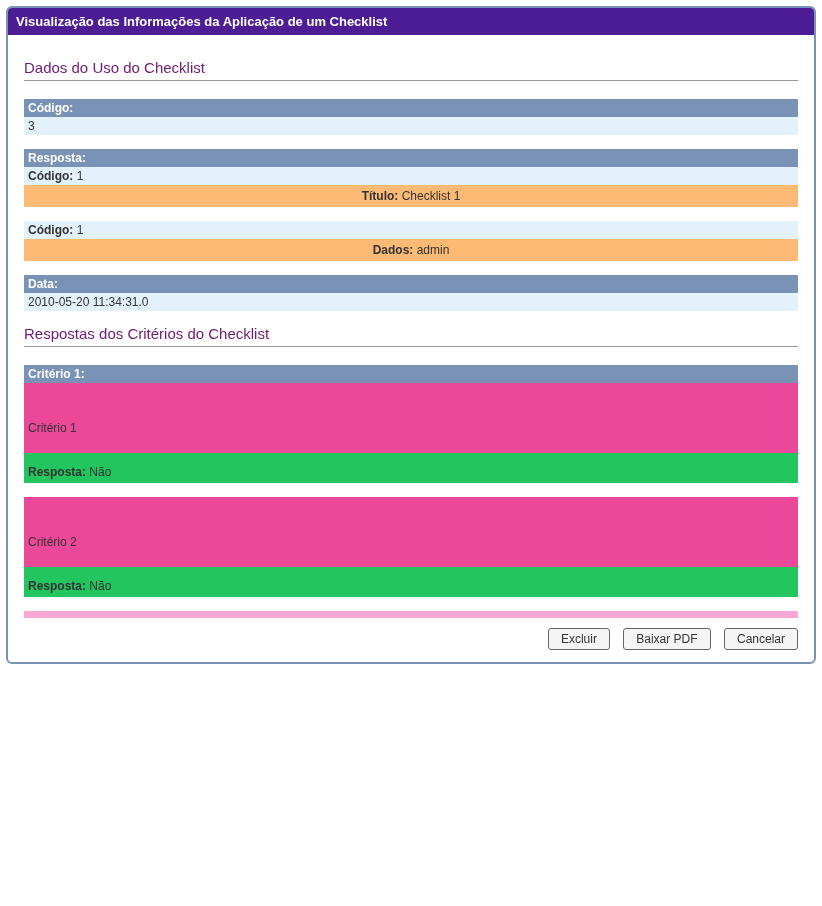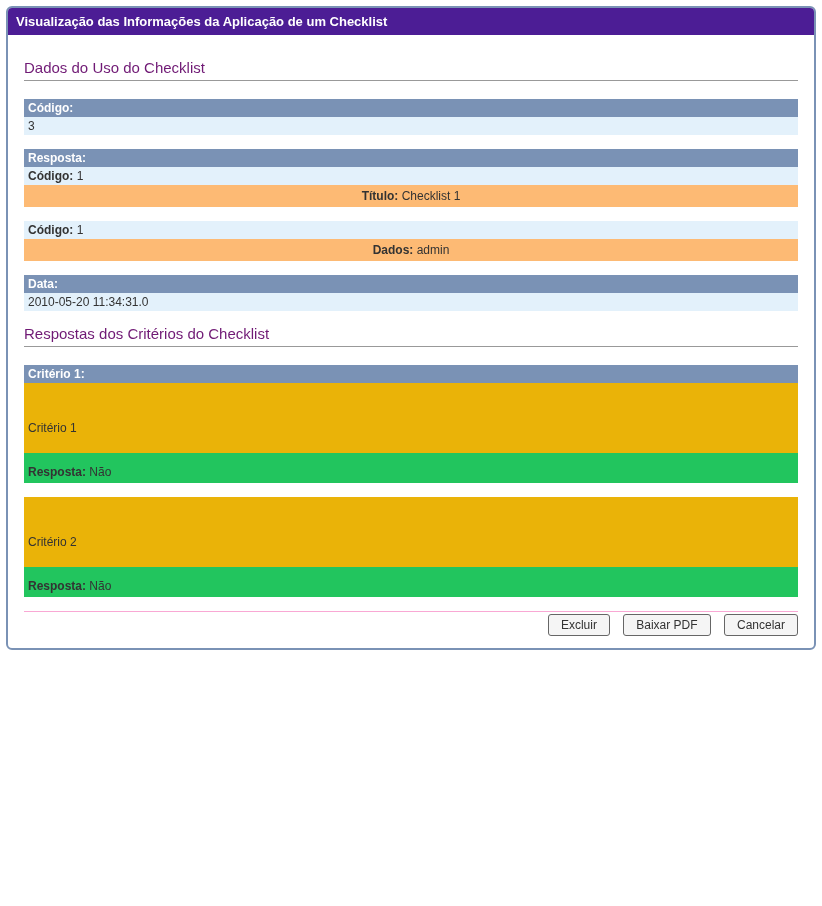--- a/index.html
+++ b/index.html
@@ -61,30 +61,30 @@
   .label-bold {
     font-weight: bold;
   }
   .textarea-box {
     border: 1px solid #7a92b5;
     width: 100%;
     height: 120px;
     background: #fff;
   }
   .criterio-body {
-    background: #eab308;
+    background: #ec4899;
     padding: 38px 4px 18px 4px;
   }
   .criterio-resposta {
     background: #22c55e;
     padding: 12px 4px 4px 4px;
   }
   .button-row {
-    border-top: 1px solid #f9a8d4;
-    padding-top: 2px;
+    border-top: 7px solid #f9a8d4;
+    padding-top: 10px;
     text-align: right;
   }
   .btn {
     display: inline-block;
     border: 1px solid #666;
     border-radius: 3px;
     background: #f5f5f5;
     padding: 3px 12px;
     font-family: inherit;
     font-size: 12px;

